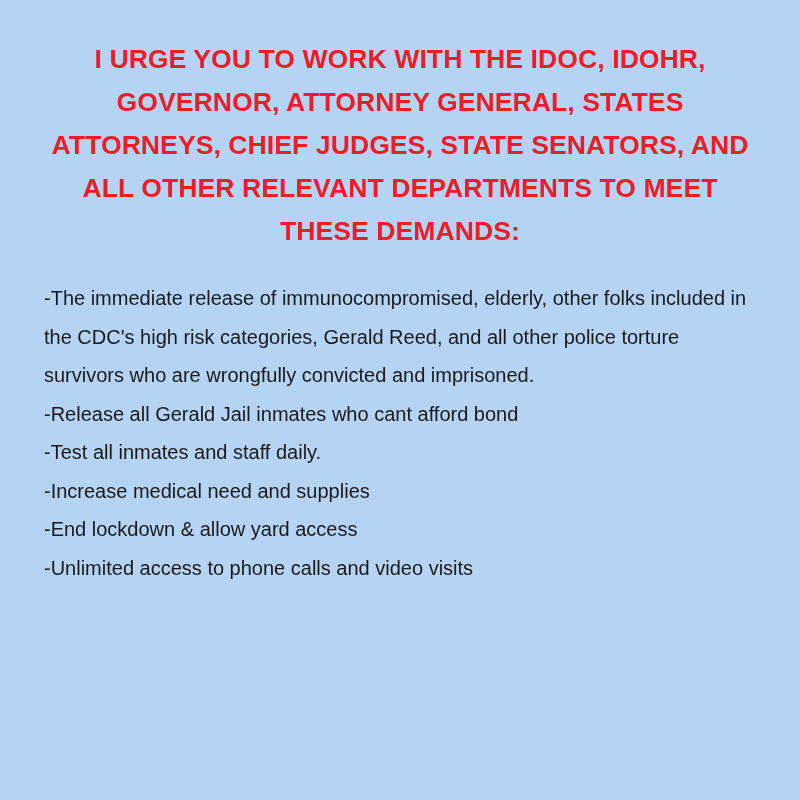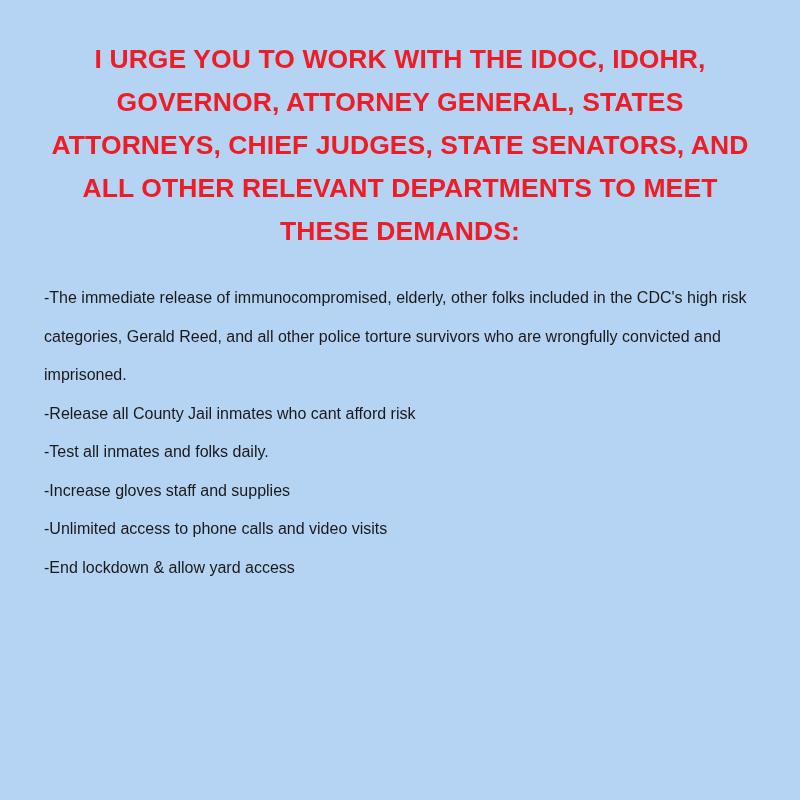--- a/index.html
+++ b/index.html
@@ -27,21 +27,21 @@
     font-weight: bold;
     font-size: 26.5px;
     line-height: 43px;
     text-align: center;
     letter-spacing: 0.1px;
     margin: 0 0 26px 0;
     padding: 0 4px;
   }
   .demands {
     color: #1a1a1a;
-    font-size: 16px;
+    font-size: 20px;
     line-height: 38.5px;
     text-align: left;
     padding-left: 2px;
     padding-right: 10px;
   }
   .demand {
     margin: 0;
     white-space: pre-wrap;
   }
   .demand.first {
@@ -50,20 +50,20 @@
 </style>
 </head>
 <body>
 
 <div class="poster">
 
   <h1 class="headline">I URGE YOU TO WORK WITH THE IDOC, IDOHR, GOVERNOR, ATTORNEY GENERAL, STATES ATTORNEYS, CHIEF JUDGES, STATE SENATORS, AND ALL OTHER RELEVANT DEPARTMENTS TO MEET THESE DEMANDS:</h1>
 
   <div class="demands">
     <p class="demand first">-The immediate release of immunocompromised, elderly, other folks included in the CDC's high risk categories, Gerald Reed, and all other police torture survivors who are wrongfully convicted and imprisoned.</p>
-    <p class="demand">-Release all County Jail inmates who cant afford risk</p>
-    <p class="demand">-Test all inmates and folks daily.</p>
-    <p class="demand">-Increase gloves staff and supplies</p>
+    <p class="demand">-Release all Gerald Jail inmates who cant afford bond</p>
+    <p class="demand">-Test all inmates and staff daily.</p>
+    <p class="demand">-Increase medical need and supplies</p>
+    <p class="demand">-End lockdown &amp; allow yard access</p>
     <p class="demand">-Unlimited access to phone calls and video visits</p>
-    <p class="demand">-End lockdown &amp; allow yard access</p>
   </div>
 
 </div>
 
 </body></html>

